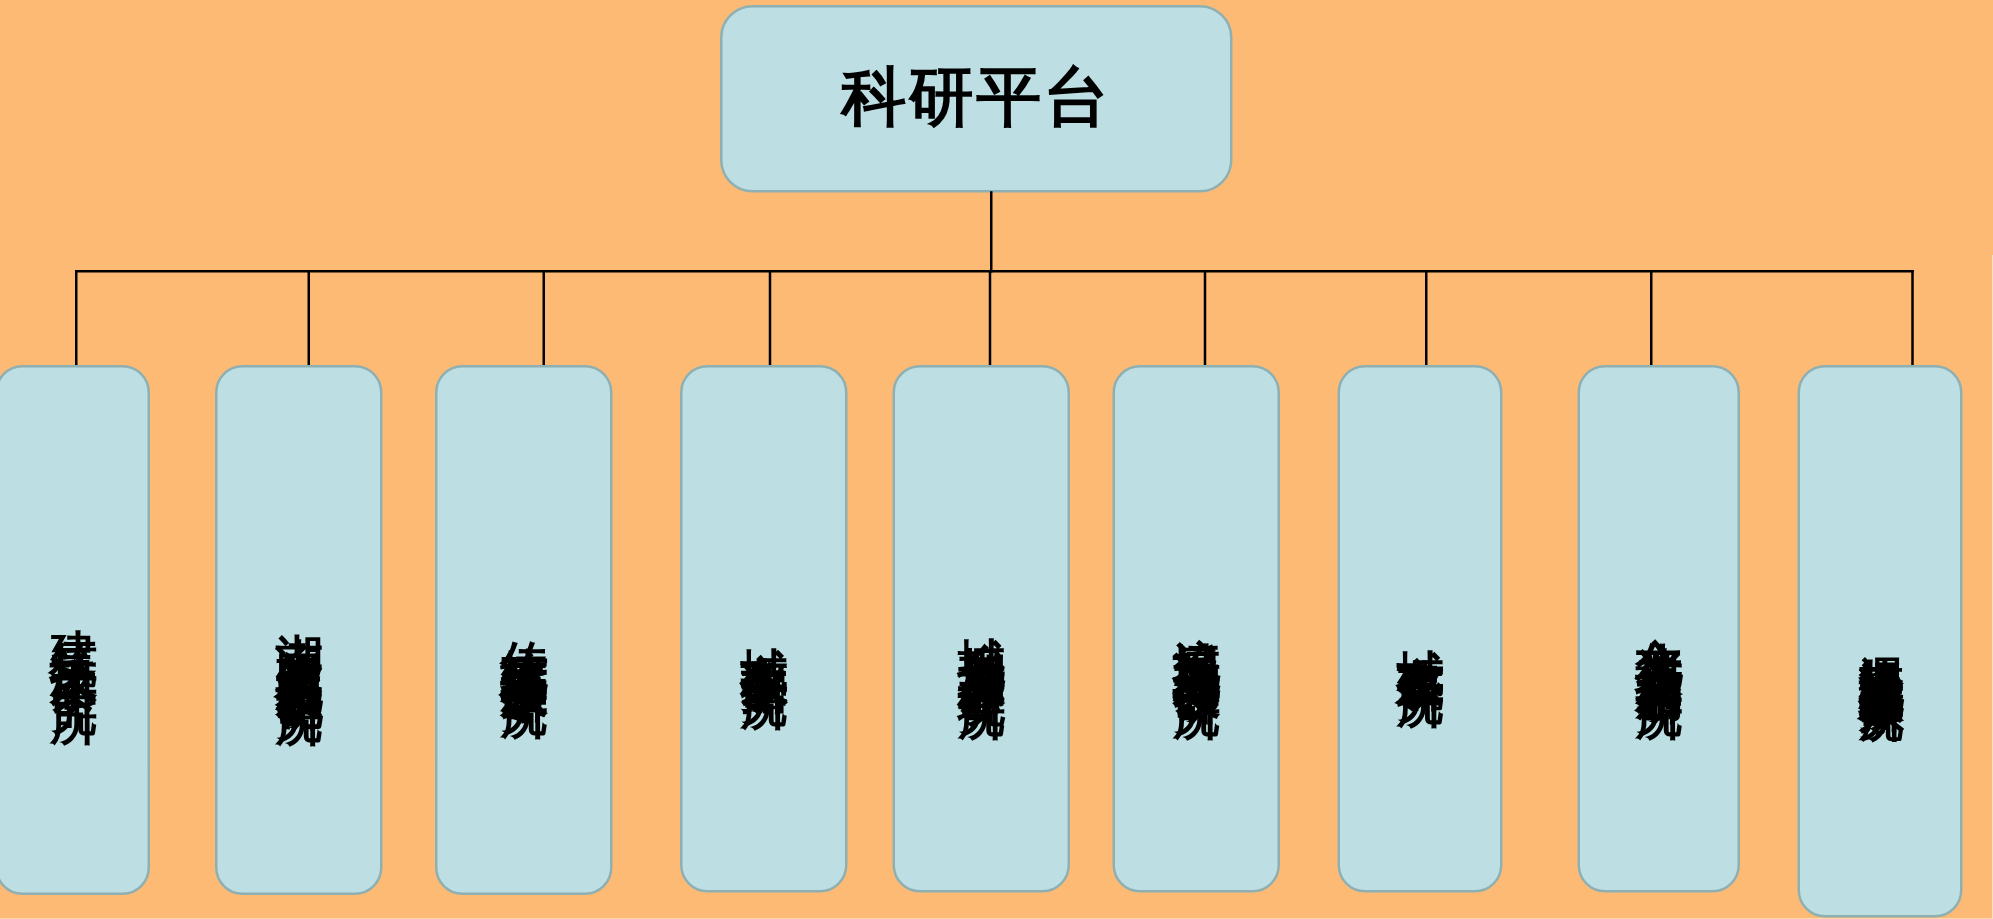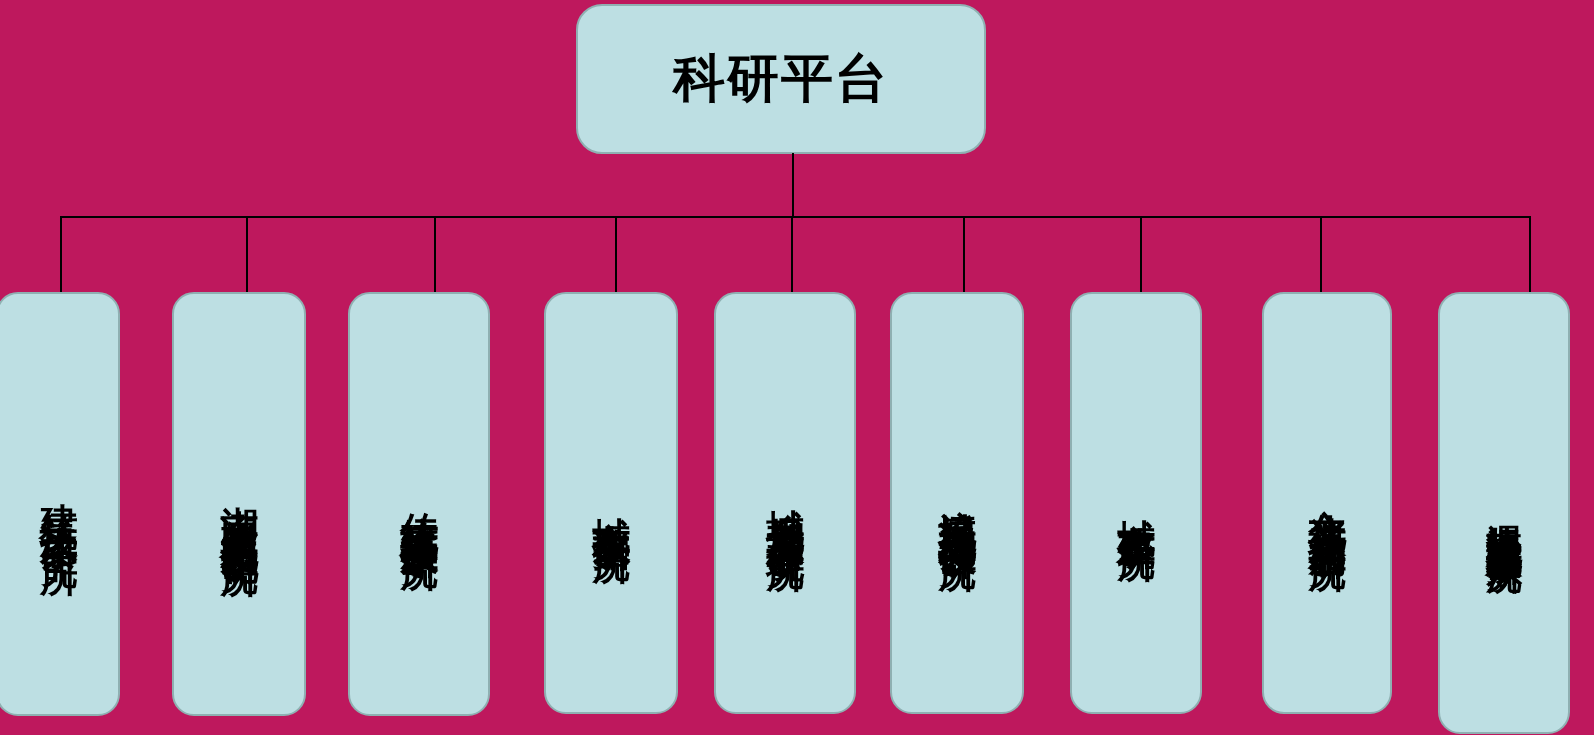--- a/index.html
+++ b/index.html
@@ -4,21 +4,21 @@
 <style>
   html, body {
     margin: 0;
     padding: 0;
     background: #ffffff;
   }
   #canvas {
     position: relative;
     width: 1594px;
     height: 735px;
-    background: #be185d;
+    background: #fdba74;
     overflow: hidden;
     font-family: "DejaVu Sans", "Liberation Sans", sans-serif;
   }
 
   
   .line {
     position: absolute;
     background: #000000;
   }
   .line-v { width: 2px; }

